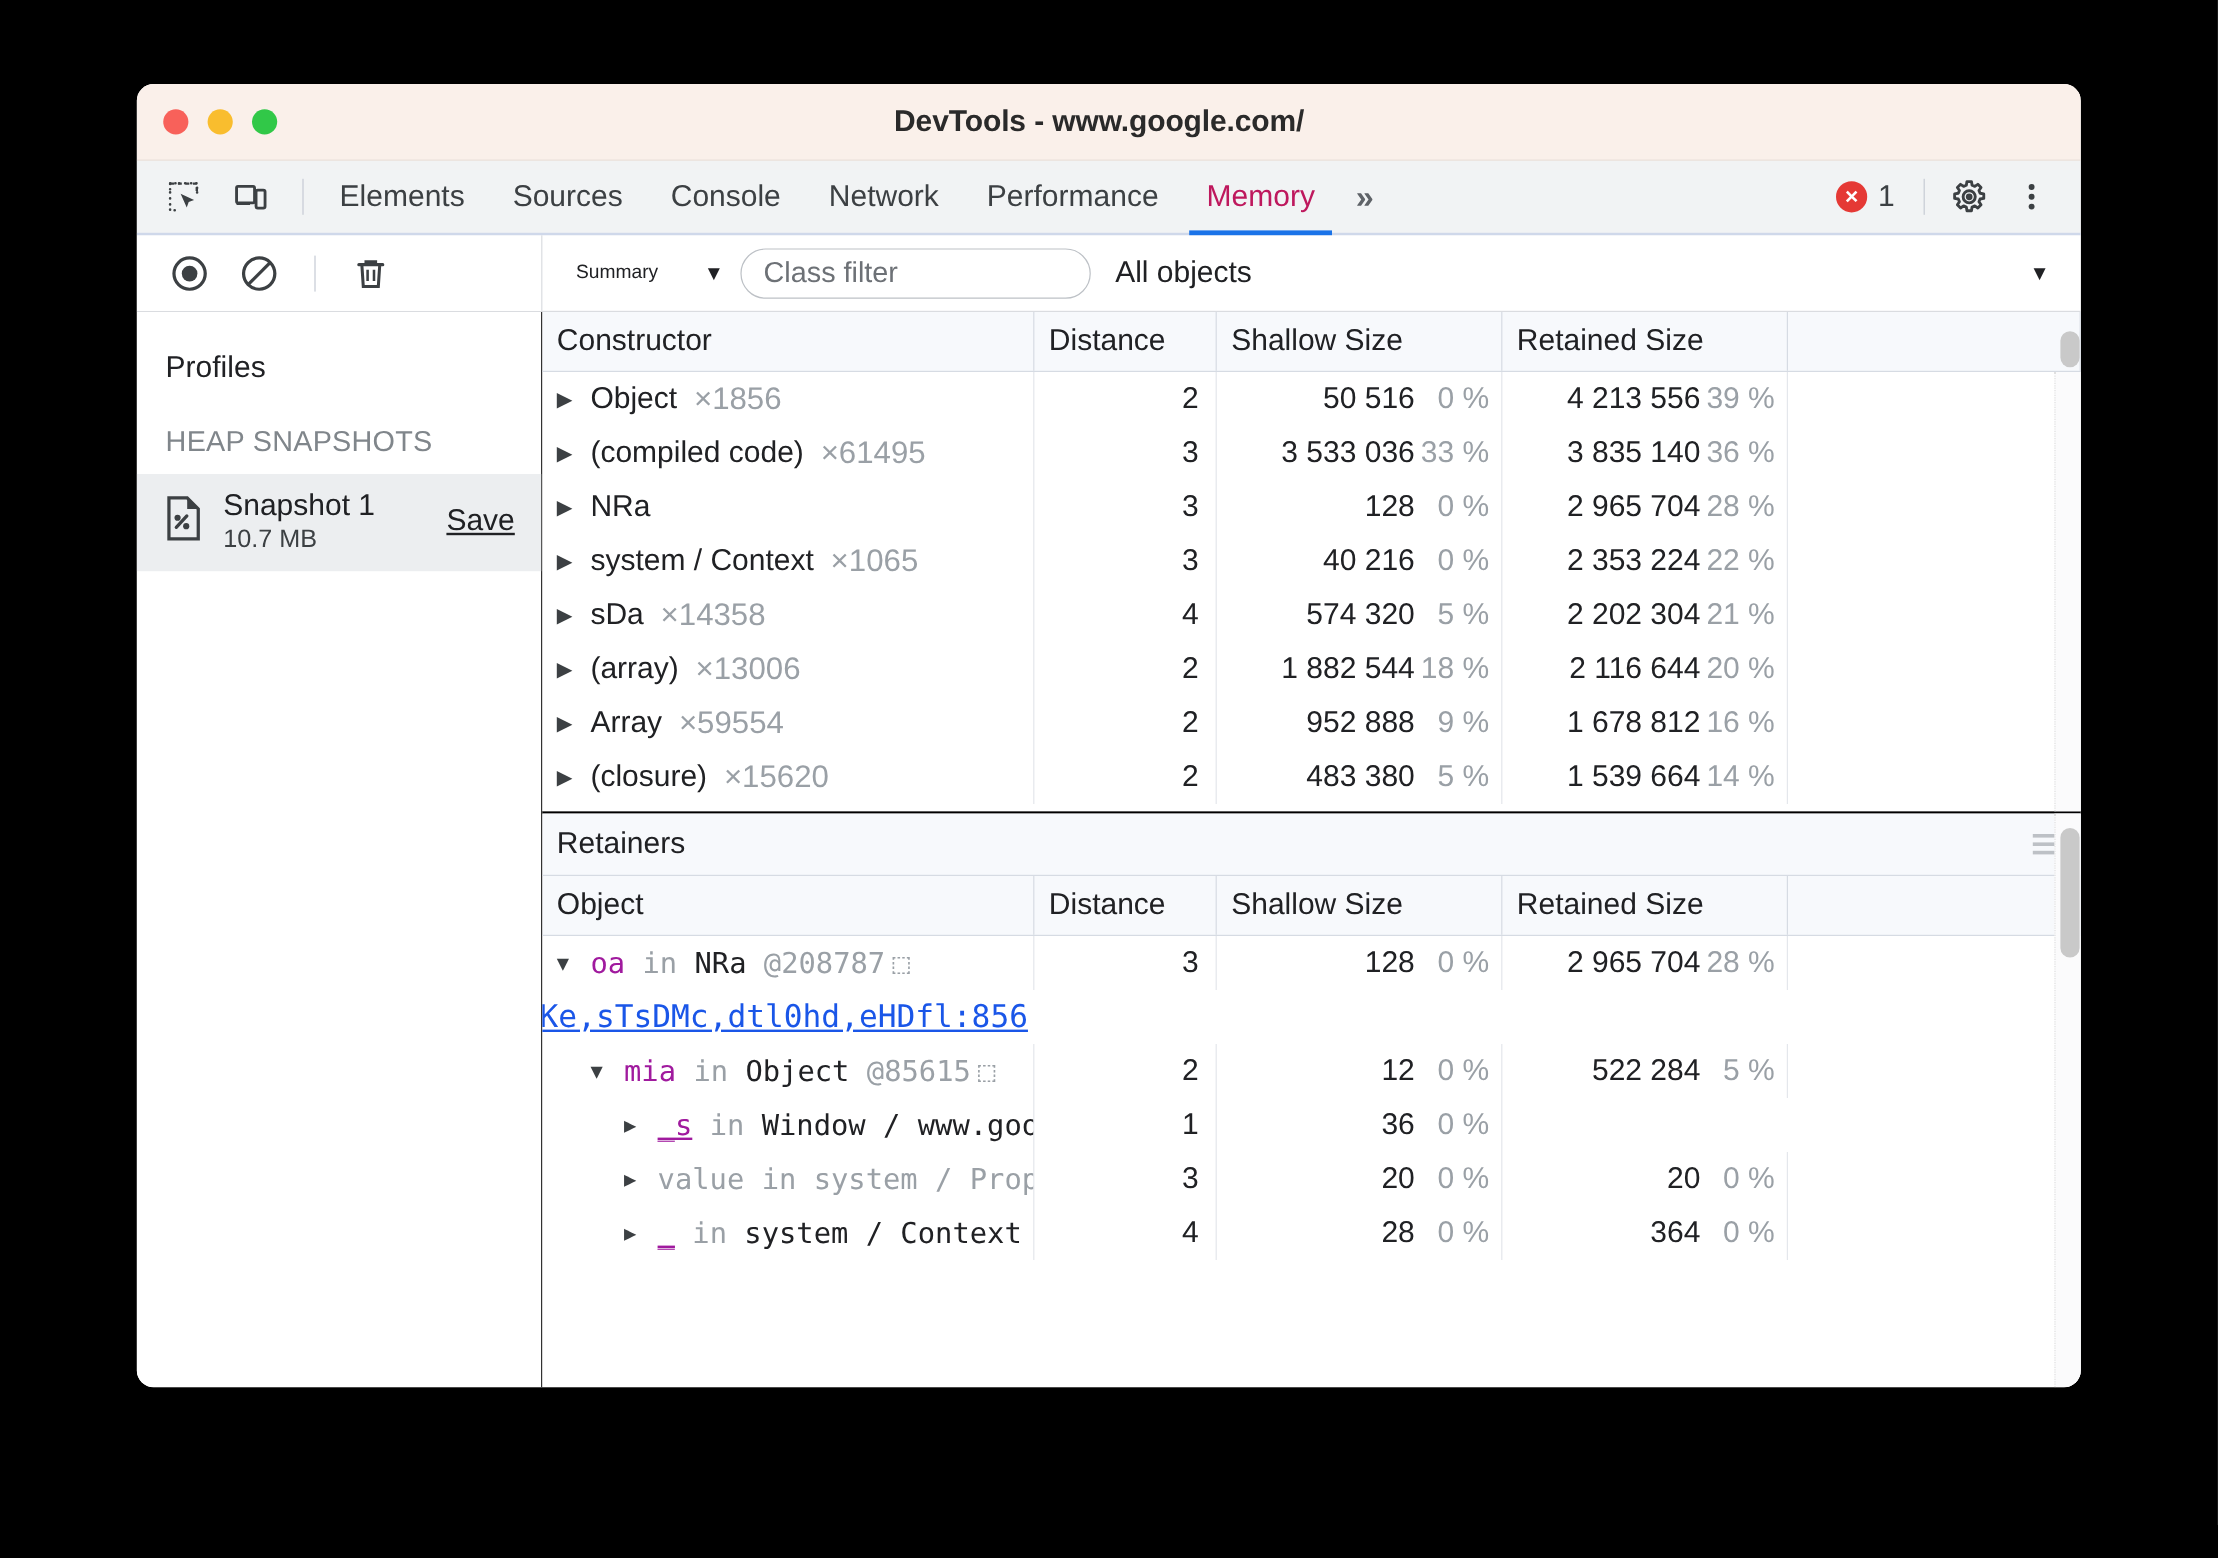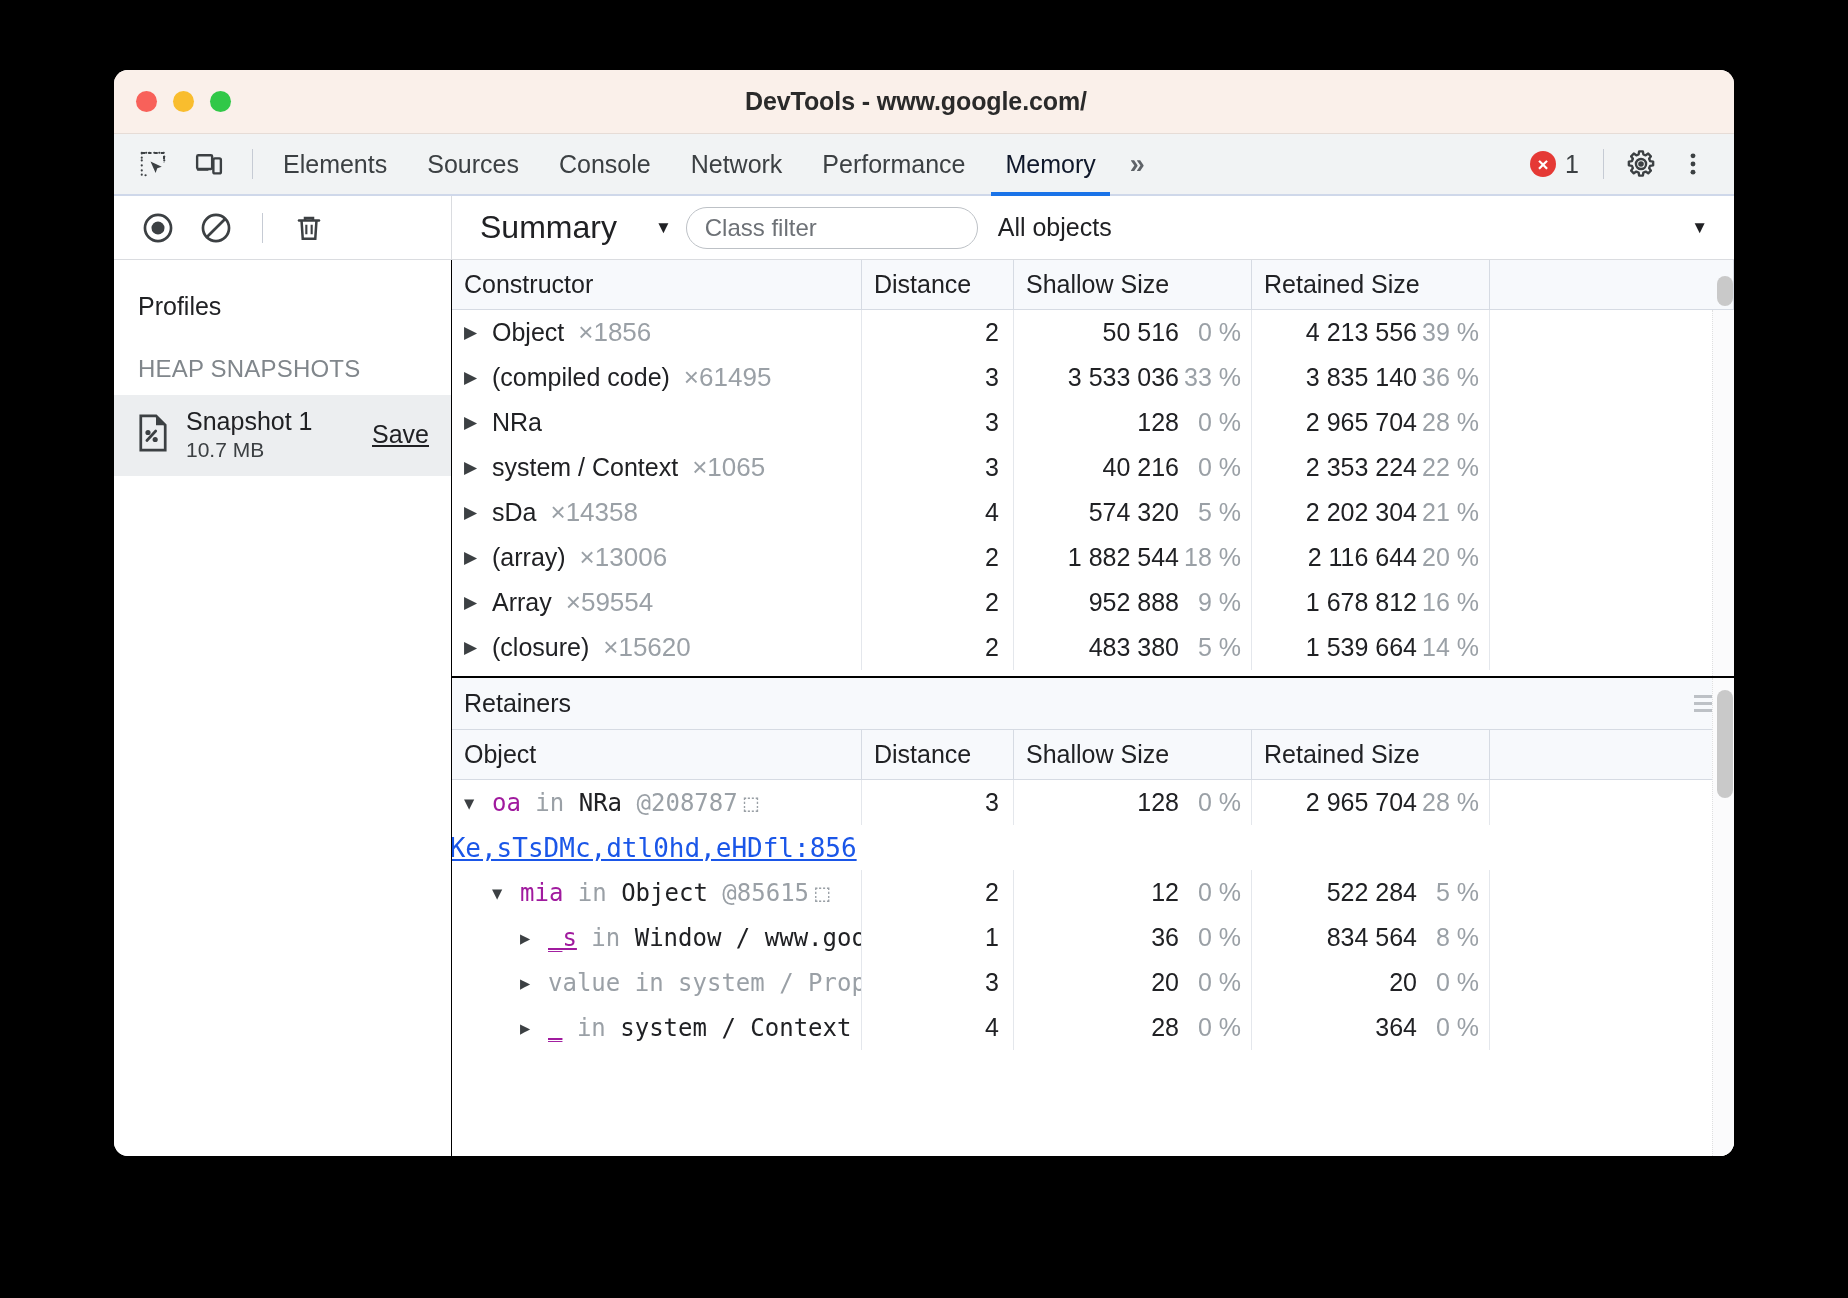--- a/index.html
+++ b/index.html
@@ -61,21 +61,21 @@
     align-self: center; margin: 0 10px;
   }
   .tabs { display: flex; align-items: stretch; }
   .tab {
     display: flex; align-items: center;
     padding: 0 20px;
     font-size: 25px; color: #3c4043;
     position: relative;
     white-space: nowrap;
   }
-  .tab.active { color: #0f172a; }
+  .tab.active { color: #be185d; }
   .tab.active::after {
     content: ""; position: absolute; left: 6px; right: 6px; bottom: -2px;
     height: 4px; background: #1a73e8;
   }
   .tab-more {
     display: flex; align-items: center; padding: 0 14px;
     font-size: 27px; color: #5f6368; font-weight: bold;
   }
   .tb-right {
     margin-left: auto; display: flex; align-items: center;
@@ -111,21 +111,21 @@
     width: 44px; height: 44px;
     display: flex; align-items: center; justify-content: center;
   }
   .right-tools {
     flex: 1; display: flex; align-items: center; padding-left: 14px; gap: 0;
   }
   .select-box {
     display: flex; align-items: center; gap: 38px;
     padding: 0 14px; height: 44px;
   }
-  .select-label { font-size: 32px; color: #202124; }
+  .select-label { font-size: 16px; color: #202124; }
   .caret { font-size: 17px; color: #202124; line-height: 1; }
   .class-filter {
     width: 292px; height: 42px;
     border: 1px solid #bdc1c6; border-radius: 22px;
     padding: 0 18px; font-size: 24px; color: #5f6368;
     background: #fff; outline: none;
     font-family: "Liberation Sans", sans-serif;
   }
   .class-filter::placeholder { color: #6d7176; }
   .all-objects {
@@ -636,24 +636,20 @@
                 <span>&nbsp;</span>
                 <span class="kw">in</span>
                 <span>&nbsp;</span>
                 <span class="obj">Window / www.goo</span>
               </div>
               <div class="cell c-dist num">1</div>
               <div class="cell c-shallow">
                 <span class="num">36</span>
                 <span class="pct">0 %</span>
               </div>
-              <div class="cell c-retained">
-                <span class="num">834 564</span>
-                <span class="pct">8 %</span>
-              </div>
               <div class="cell c-pad"></div>
             </div>
 
             <div class="rrow">
               <div class="rname mono ind3">
                 <span class="tri">▶</span>
                 <span class="kw">value</span>
                 <span>&nbsp;</span>
                 <span class="kw">in</span>
                 <span>&nbsp;</span>

